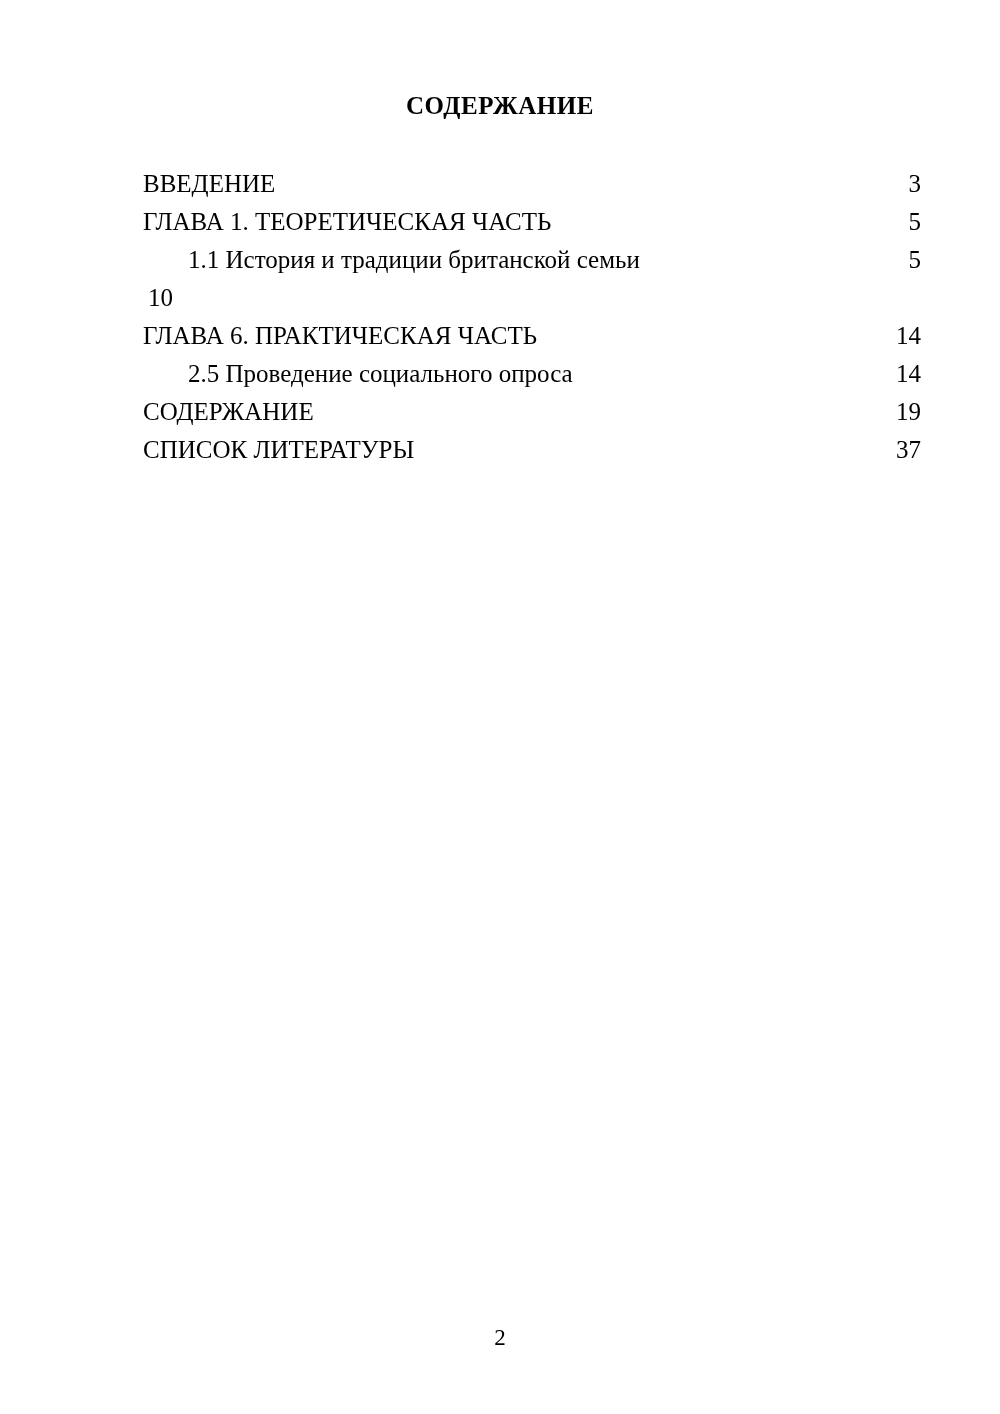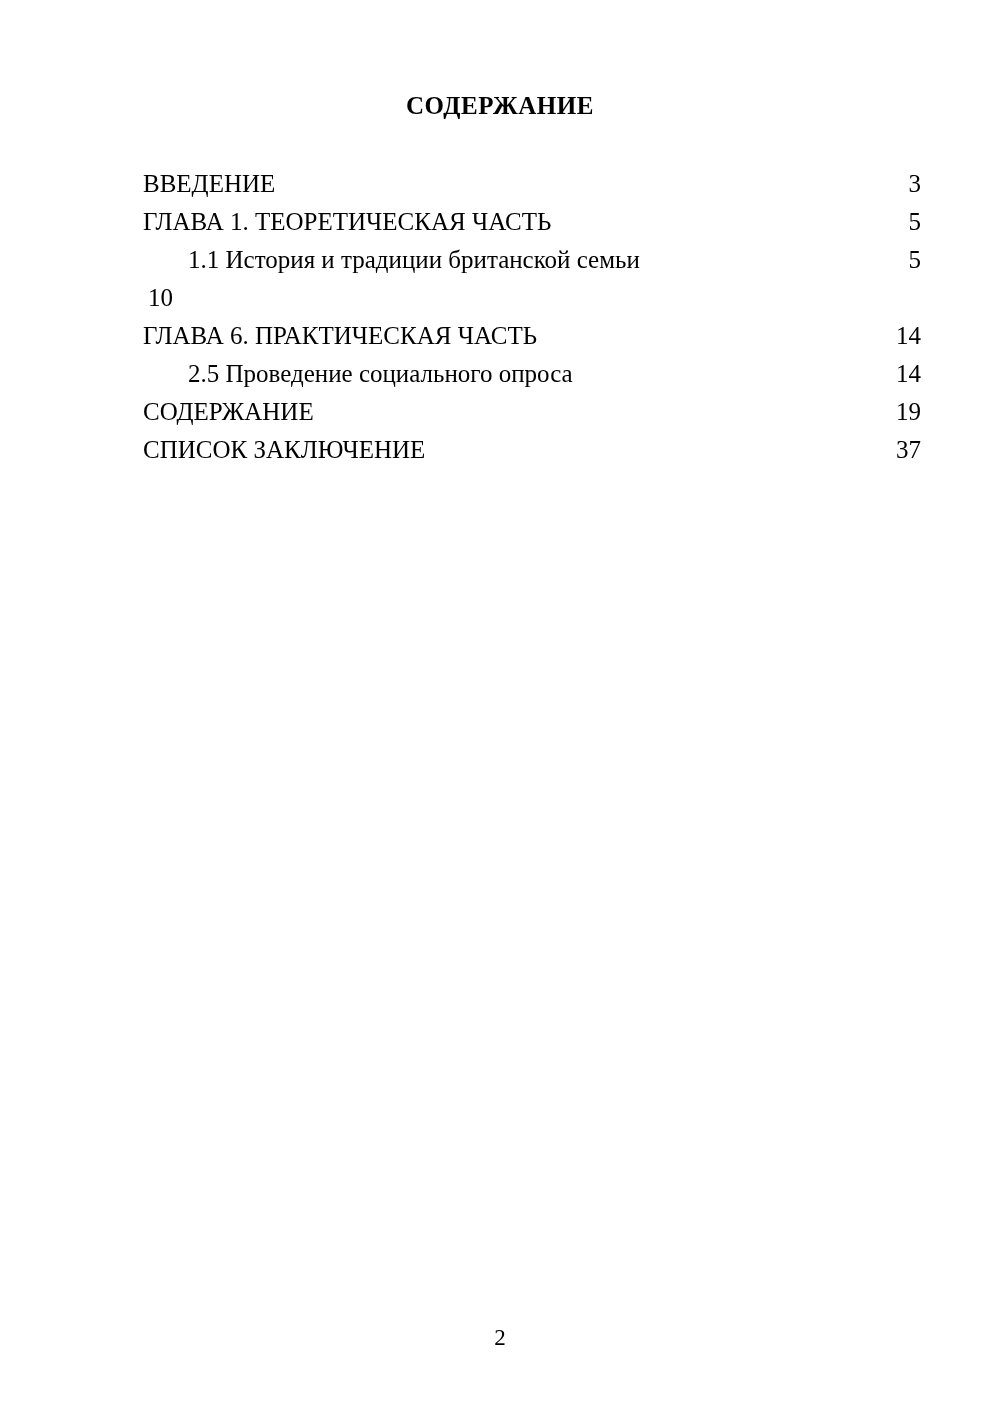--- a/index.html
+++ b/index.html
@@ -105,21 +105,21 @@
       <span class="toc-page">14</span>
     </div>
 
 
     <div class="toc-row level-1">
       <span class="toc-label">СОДЕРЖАНИЕ</span>
       <span class="toc-page">19</span>
     </div>
 
     <div class="toc-row level-1">
-      <span class="toc-label">СПИСОК ЗАКЛЮЧЕНИЕ</span>
+      <span class="toc-label">СПИСОК ЛИТЕРАТУРЫ</span>
       <span class="toc-page">37</span>
     </div>
 
   </div>
 
   <div class="page-number">2</div>
 
 </div>
 
 </body></html>

